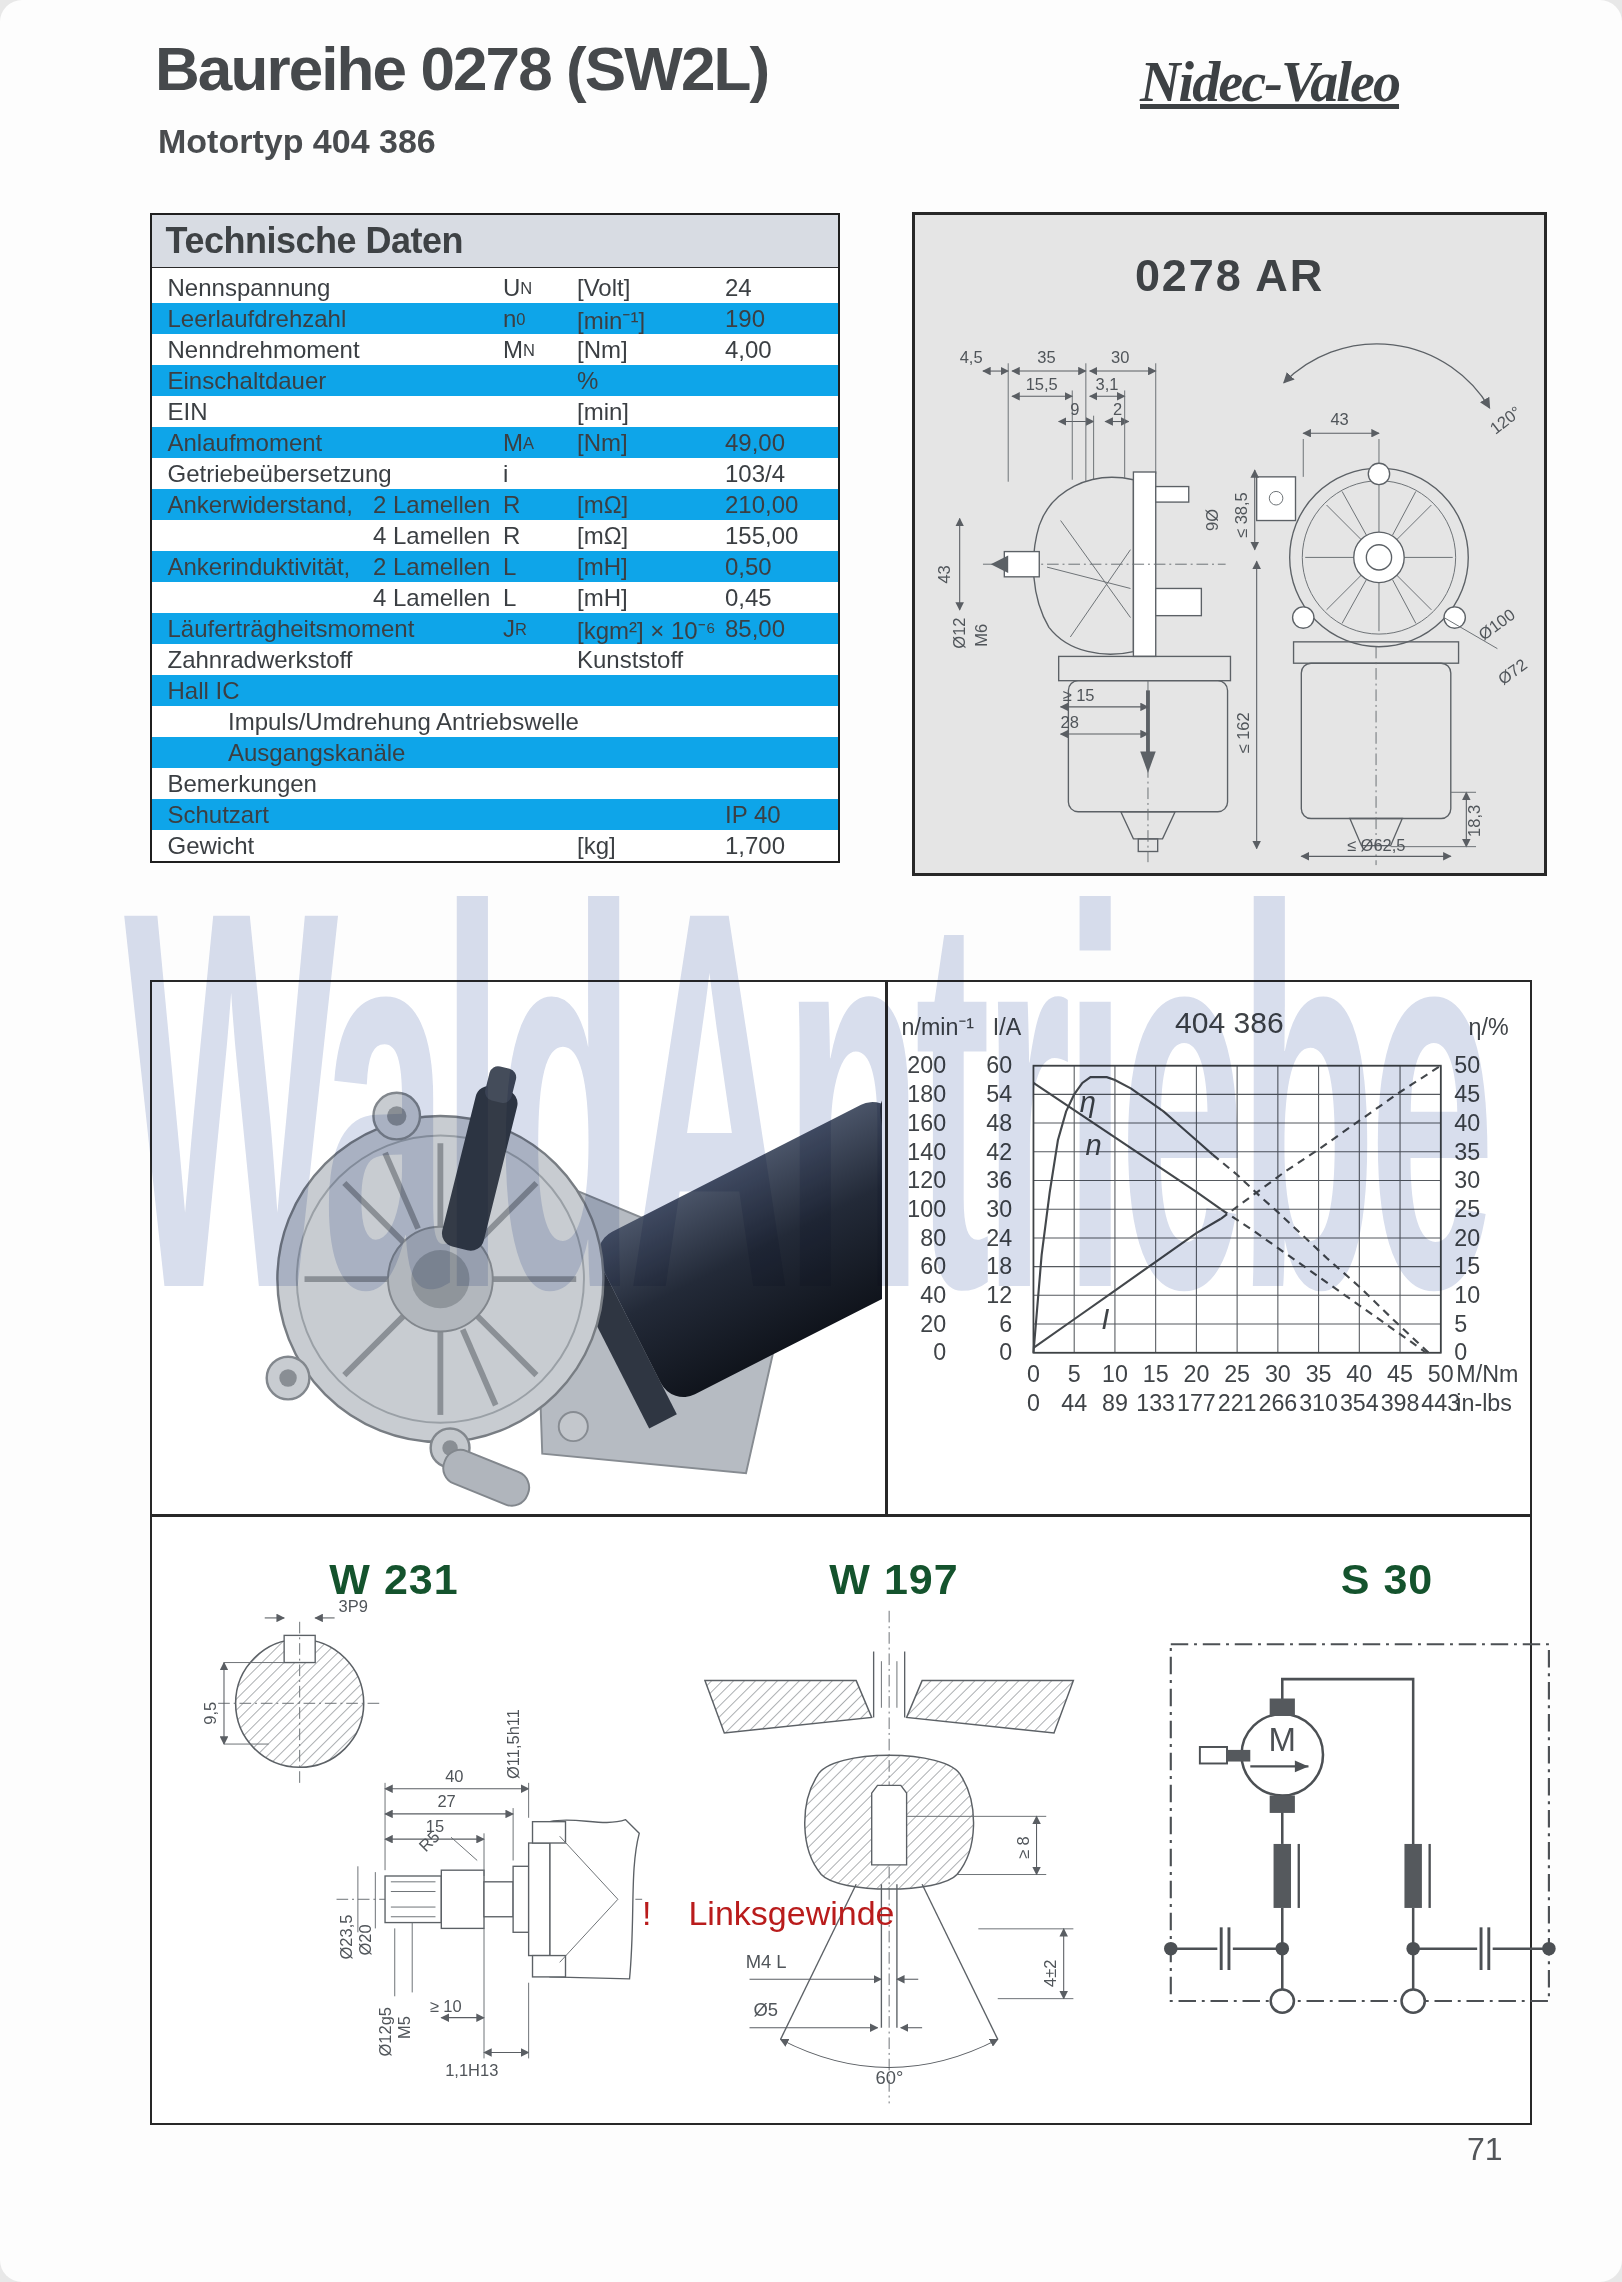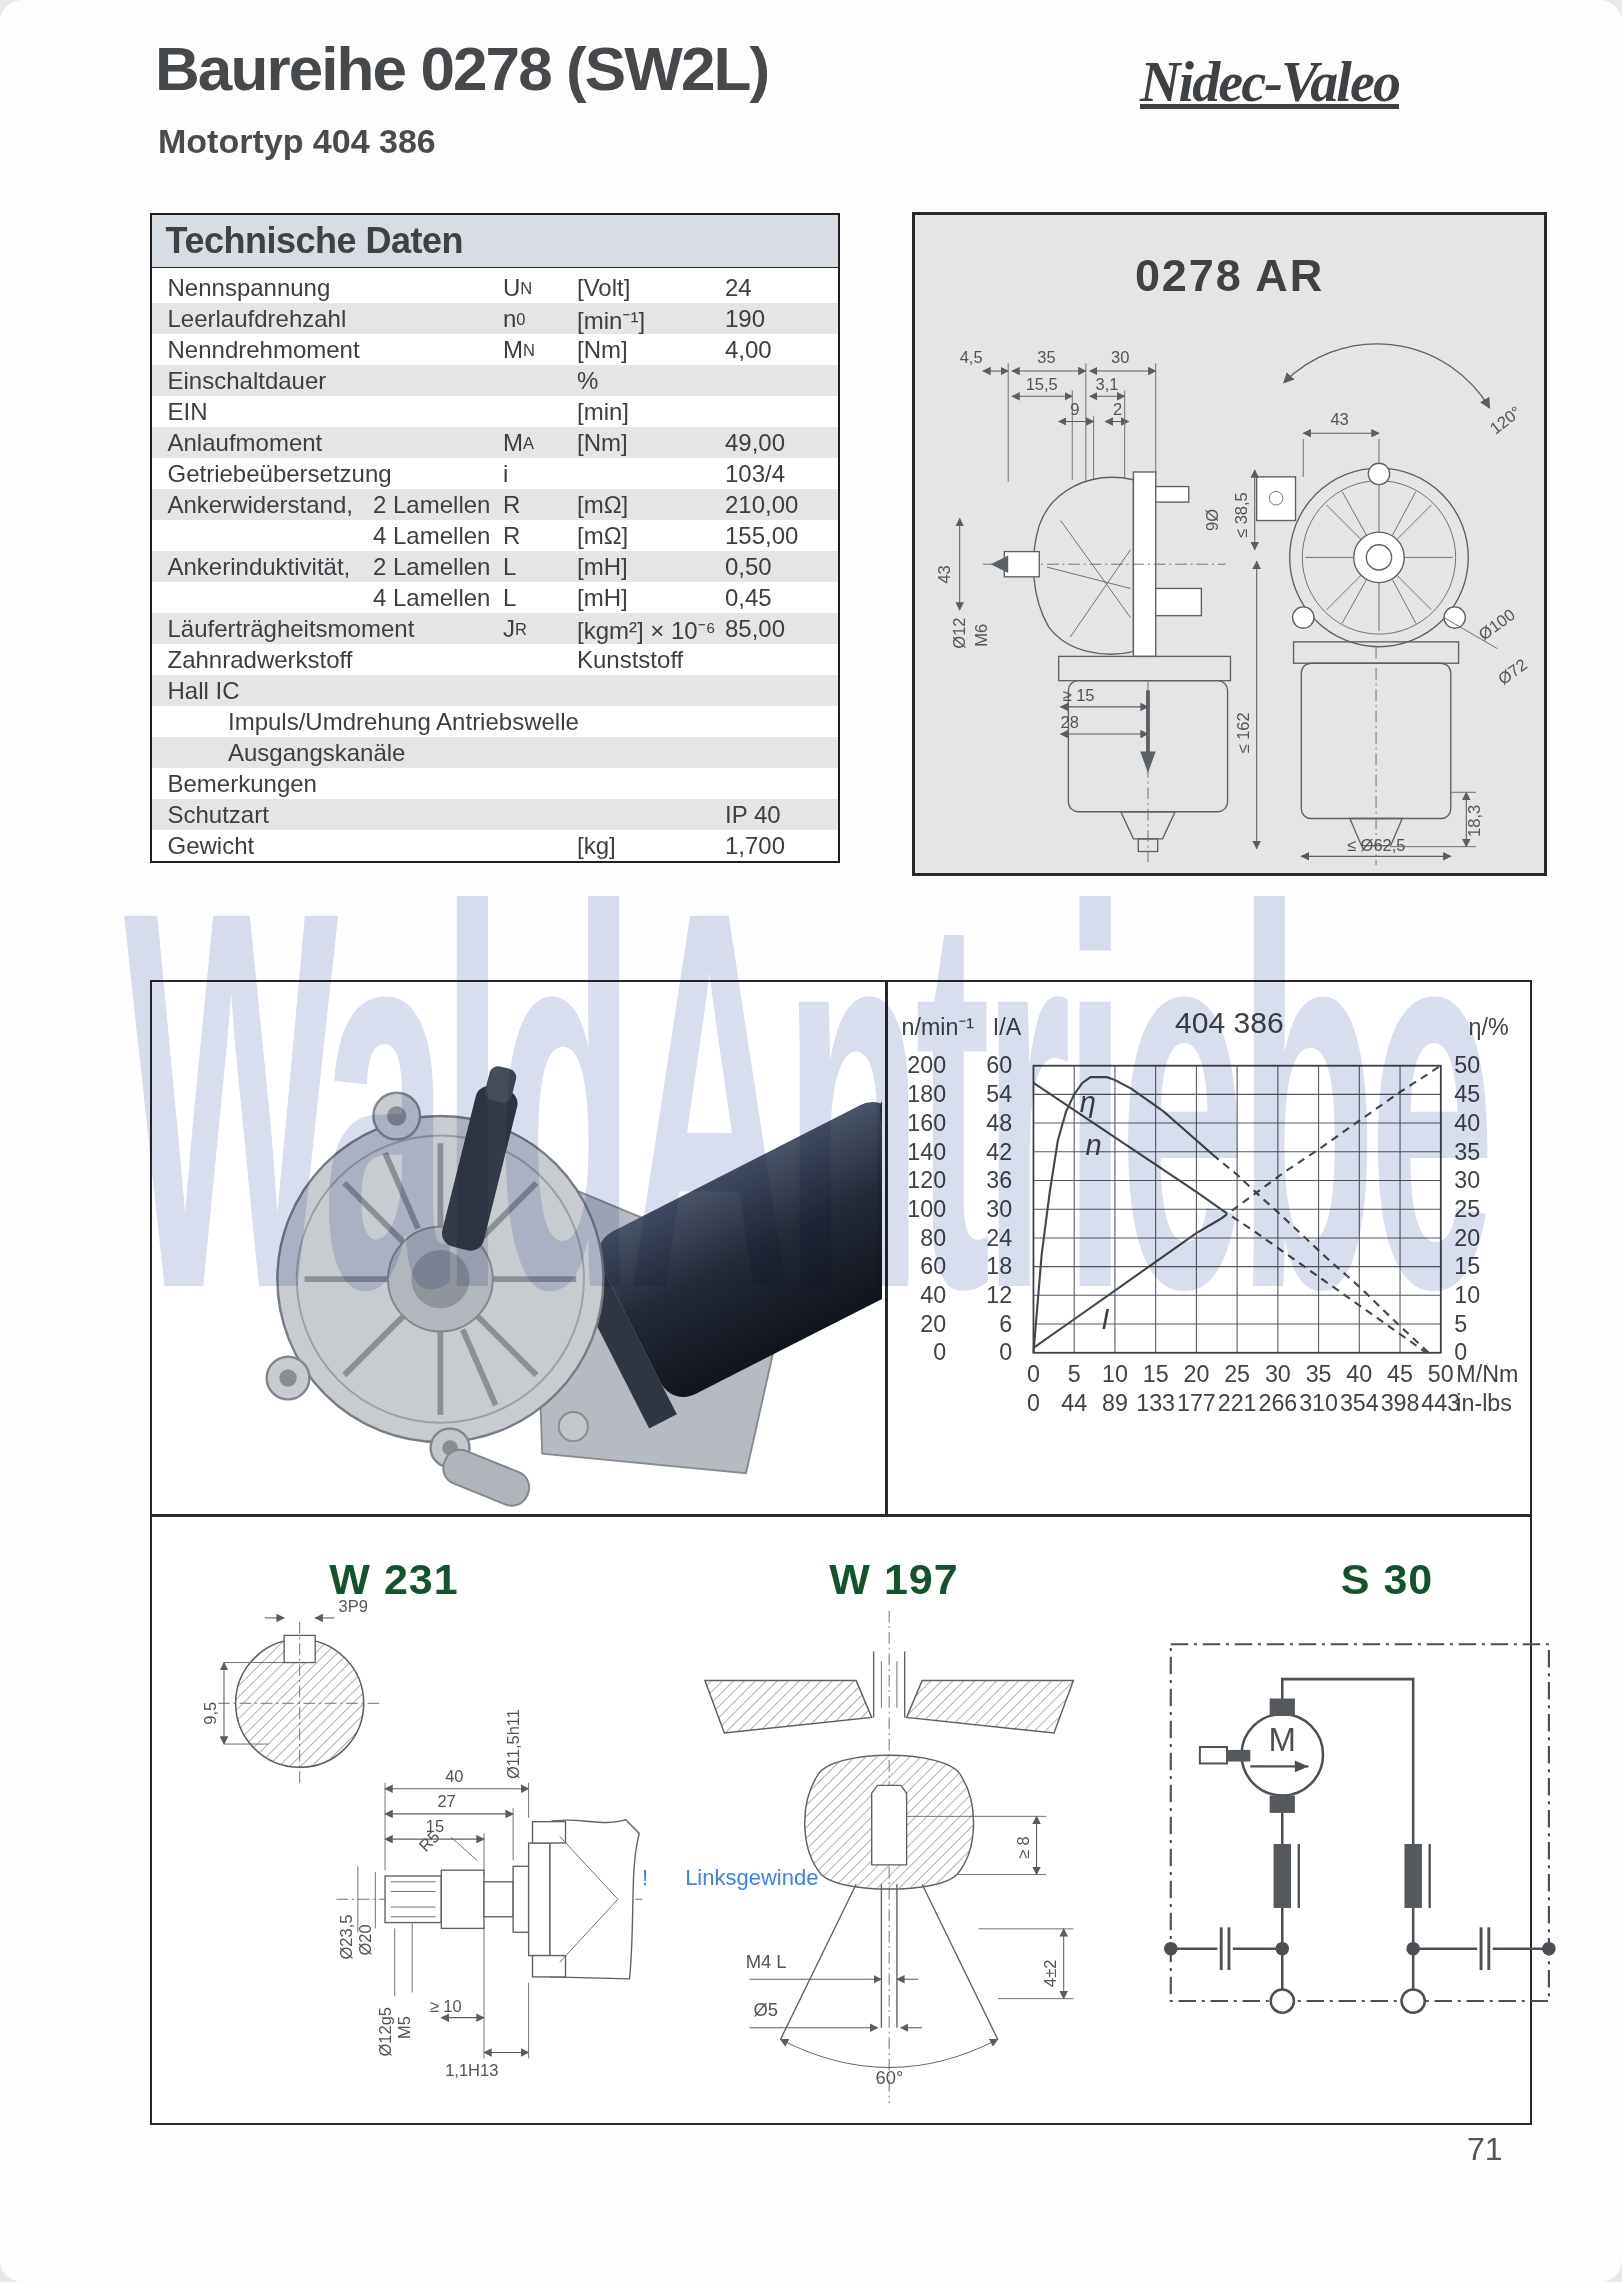--- a/index.html
+++ b/index.html
@@ -10,36 +10,36 @@
   .doc-title{left:155px;top:33px;font-size:62px;font-weight:700;letter-spacing:-1.9px;color:#46494c;}
   .doc-subtitle{left:158px;top:122px;font-size:34px;font-weight:700;color:#494c4f;}
   .brand-logo{left:1140px;top:50px;font-family:"Liberation Serif",serif;font-style:italic;
               font-weight:700;font-size:56px;letter-spacing:-1.9px;color:#3d4144;text-decoration:underline;}
   
   .tech-table{left:150px;top:213px;width:686px;height:646px;border:2.9px solid #1f1f1f;background:#fff;}
   .tech-header{height:52px;background:#d8dce3;border-bottom:1.9px solid #2a2a2a;
                font-size:36px;font-weight:700;color:#3e4245;line-height:52px;padding-left:13.6px;letter-spacing:-0.5px;}
   .tech-rows{position:absolute;top:57px;bottom:0;left:0;right:0;display:flex;flex-direction:column;}
   .trow{flex:1;position:relative;font-size:24px;text-align:center;}
-  .trow.alt{background:#e5e5e5;text-decoration:underline;}
+  .trow.alt{background:#0ea5e9;text-decoration:underline;}
   .trow span{position:absolute;top:50%;transform:translateY(-50%);white-space:nowrap;}
   .c-label{left:15.5px;} .c-label.ind{left:76px;}
   .c-sub{left:221px;} .c-sym{left:351px;} .c-unit{left:425px;} .c-val{left:573px;}
   .sym-sub{font-size:16.5px;vertical-align:-5.8px;}
   
   .dpanel{left:912px;top:212px;width:629px;height:658px;border:3.9px solid #282828;background:#e5e5e5;}
   .dpanel-title{position:absolute;left:0;top:35px;width:100%;text-align:center;
                 font-size:45px;font-weight:700;letter-spacing:1.9px;color:#3e4245;}
   
   .mpanel{left:150px;top:980px;width:1378px;height:1141px;border:2.9px solid #282828;background:#fff;}
   .vdiv{position:absolute;left:733px;top:0;width:2.9px;height:532px;background:#282828;}
   .hdiv{position:absolute;left:0;top:532px;width:100%;height:2.9px;background:#282828;}
   .sec-title{position:absolute;top:573px;width:252px;text-align:center;font-size:43px;font-weight:700;
              letter-spacing:1px;color:#14532d;}
-  .footnote{position:absolute;left:490px;top:883px;font-size:22px;color:#3b82f6;}
+  .footnote{position:absolute;left:490px;top:912px;font-size:34px;color:#b91c1c;}
   .footnote .mark{margin-right:37px;}
   
   .watermark{left:124px;top:831px;font-size:291px;font-weight:700;letter-spacing:-9.7px;line-height:1;
              transform:scale(0.78,1.85);transform-origin:0 0;color:#b7c2de;opacity:.55;
              mix-blend-mode:multiply;white-space:nowrap;z-index:6;pointer-events:none;}
   .page-num{left:1467px;top:2131px;font-size:32px;color:#53565a;}
   
   svg text{font-family:"Liberation Sans",sans-serif;}
   .dim{font-size:17px;fill:#50555a;}
   .dimB{font-size:19px;fill:#50555a;}

